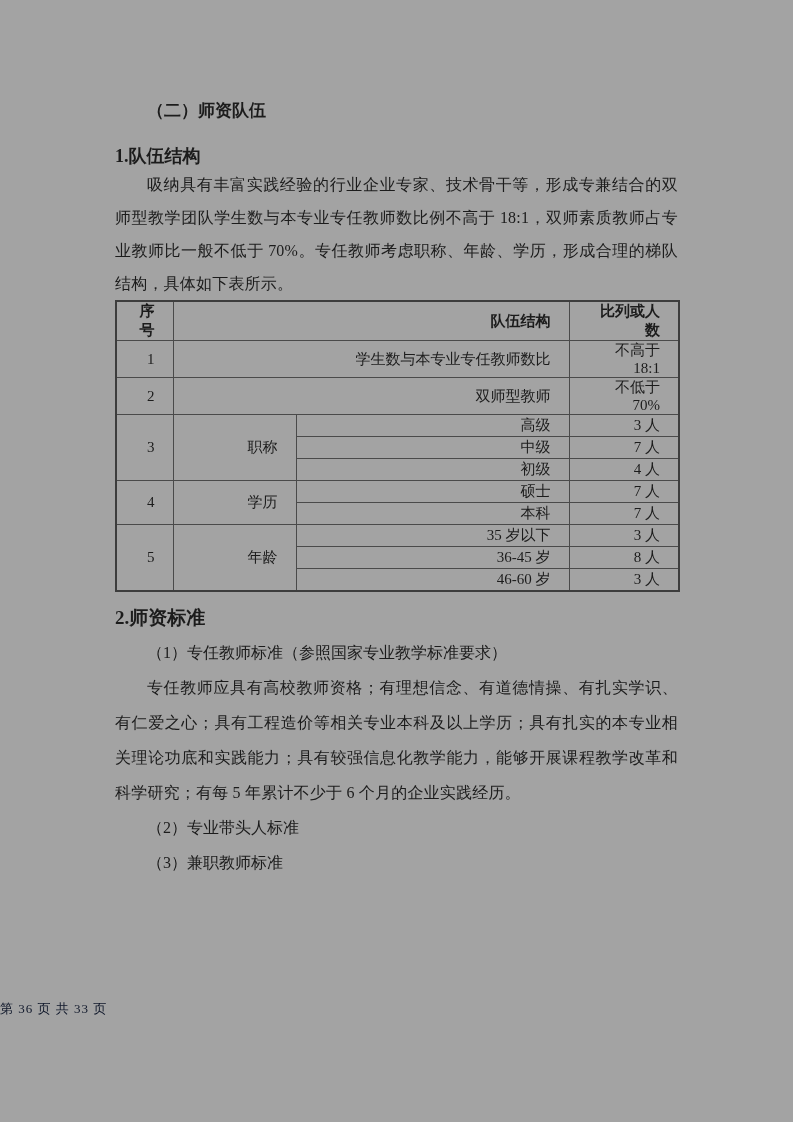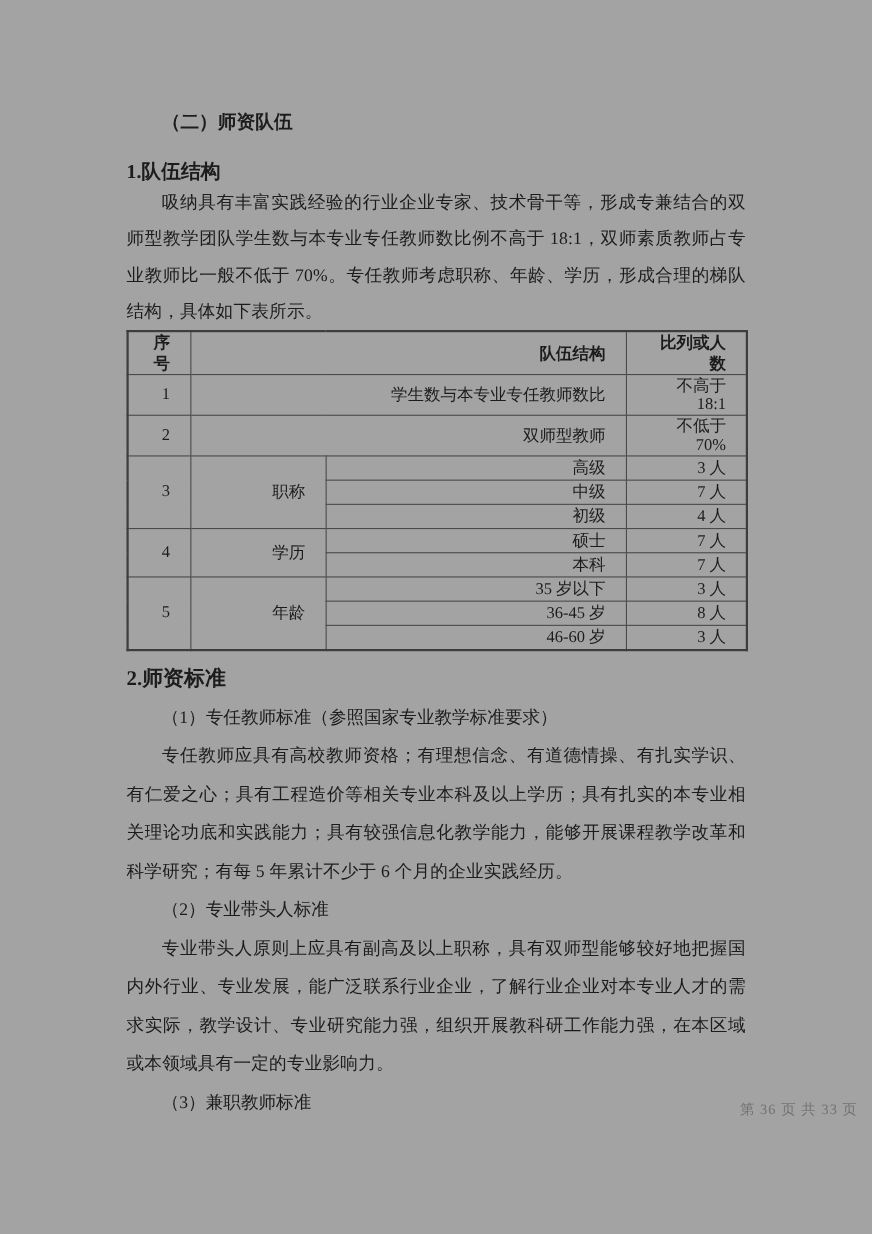--- a/index.html
+++ b/index.html
@@ -62,23 +62,23 @@
     overflow: hidden;
     font-family: Liberation Serif, serif;
   }
   table.struct { border: 2px solid #3d3d3d; }
   tr.t-head td { font-weight: bold; height: 27px; }
   tr.t-big td { height: 27px; }
   tr.t-small td { height: 22px; }
   .footer {
     position: absolute;
     left: 0; top: 1000px; width: 780px;
-    text-align: right;
+    text-align: left;
     font-size: 13px;
-    color: #737373;
+    color: #0f172a;
     letter-spacing: 1px;
   }
 </style>
 </head>
 <body>
 
 <div class="page">
 
   <div class="h-section">（二）师资队伍</div>
 
@@ -148,19 +148,18 @@
       <td>3 人</td>
     </tr>
   </tbody>
     </table>
 
   <div class="after-table">
     <div class="h-sub2">2.师资标准</div>
     <div class="item-title">（1）专任教师标准（参照国家专业教学标准要求）</div>
     <p class="para2">专任教师应具有高校教师资格；有理想信念、有道德情操、有扎实学识、有仁爱之心；具有工程造价等相关专业本科及以上学历；具有扎实的本专业相关理论功底和实践能力；具有较强信息化教学能力，能够开展课程教学改革和科学研究；有每 5 年累计不少于 6 个月的企业实践经历。</p>
     <div class="item-title">（2）专业带头人标准</div>
-    <p class="para2">专业带头人原则上应具有副高及以上职称，具有双师型能够较好地把握国内外行业、专业发展，能广泛联系行业企业，了解行业企业对本专业人才的需求实际，教学设计、专业研究能力强，组织开展教科研工作能力强，在本区域或本领域具有一定的专业影响力。</p>
     <div class="item-title">（3）兼职教师标准</div>
   </div>
 
 </div>
 
 <div class="footer">第 36 页 共 33 页</div>
 
 </body></html>

